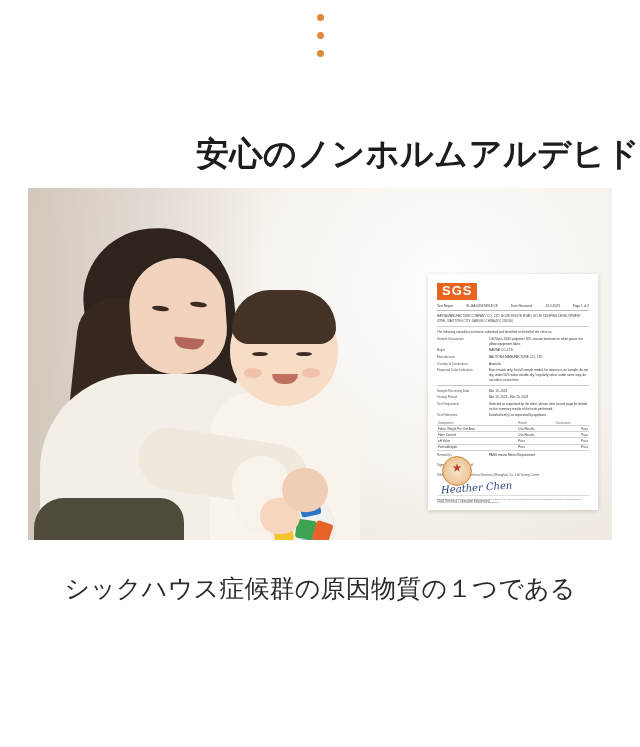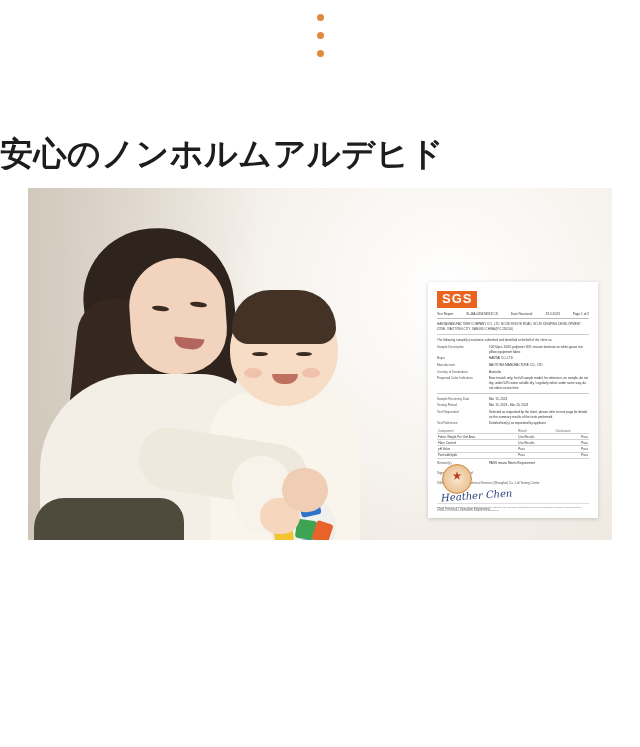--- a/index.html
+++ b/index.html
@@ -40,21 +40,21 @@
     background: #e08a3c;
     display: block;
   }
 
   
   .heading {
     position: absolute;
     top: 112px;
     left: 0;
     width: 640px;
-    text-align: left;
+    text-align: right;
     font-size: 33px;
     line-height: 1.2;
     font-weight: bold;
     letter-spacing: 0.5px;
     color: #1d1d1b;
     white-space: nowrap;
   }
 
   
   .photo {
@@ -273,21 +273,21 @@
   .ball .p2 { left: 28px; top: 2px;  width: 20px; height: 18px; background: #2d73c7; transform: rotate(-12deg); }
   .ball .p3 { left: 2px;  top: 28px; width: 19px; height: 18px; background: #f2c530; transform: rotate(-8deg); }
   .ball .p4 { left: 24px; top: 24px; width: 20px; height: 19px; background: #3fa451; transform: rotate(8deg); }
   .ball .p5 { left: 42px; top: 26px; width: 17px; height: 20px; background: #e8632a; transform: rotate(18deg); }
   .ball .p6 { left: 18px; top: 44px; width: 22px; height: 16px; background: #2d73c7; transform: rotate(-6deg); }
 
   
   .cert {
     position: absolute;
     left: 400px;
-    top: 94px;
+    top: 86px;
     width: 170px;
     height: 236px;
     background: #ffffff;
     box-shadow: 0 1px 4px rgba(0,0,0,0.18);
     padding: 7px 9px;
     box-sizing: border-box;
     font-family: "Liberation Sans", sans-serif;
     color: #3a3a3a;
     overflow: hidden;
   }
@@ -563,15 +563,16 @@
       <div class="sign">Heather Chen</div>
       <div class="sign-name">Chief Technical / Operation Engineering</div>
 
       <div class="seal"></div>
 
       <div class="footer">Unless otherwise agreed in writing, this document is issued by the Company subject to its General Conditions of Service printed overleaf, available on request or accessible at terms-and-conditions</div>
     </div>
   </div>
 
   <div class="caption">
+    <span class="line">シックハウス症候群の原因物質の１つである</span>
   </div>
 
 </div>
 
 </body></html>

